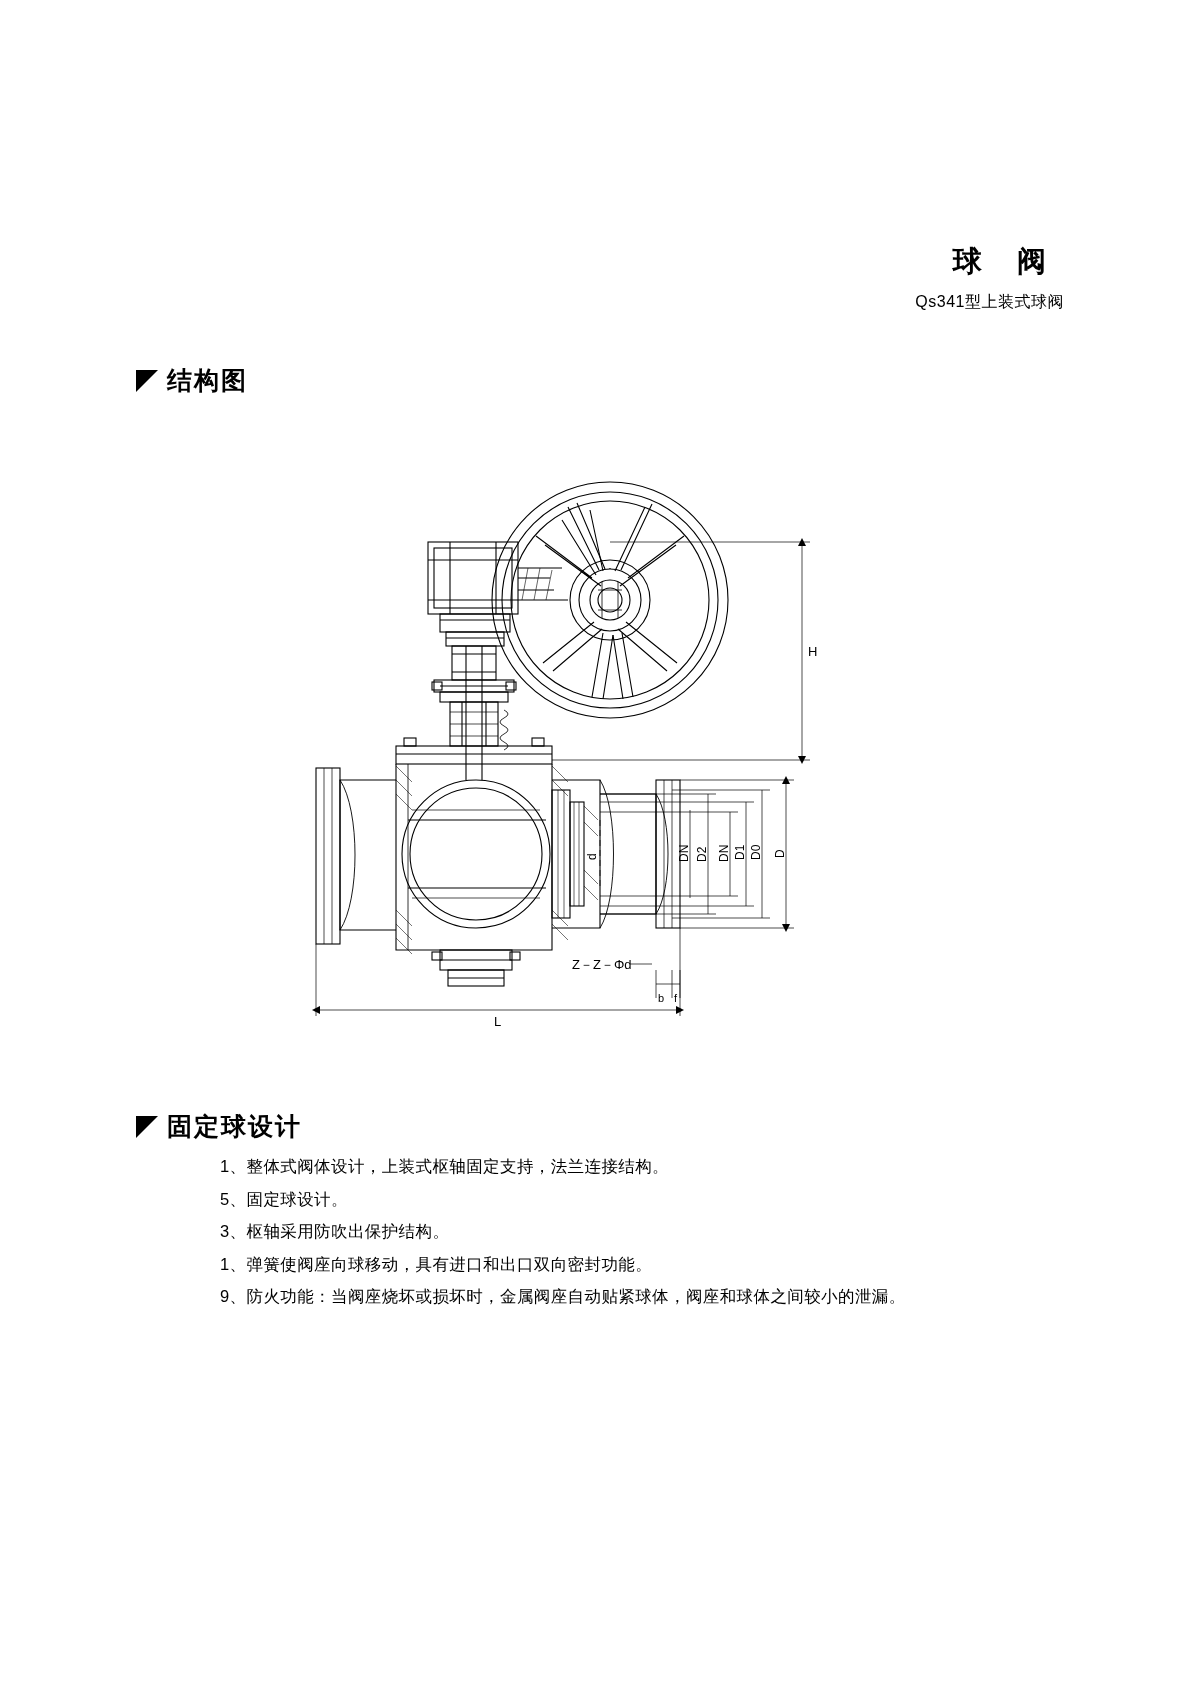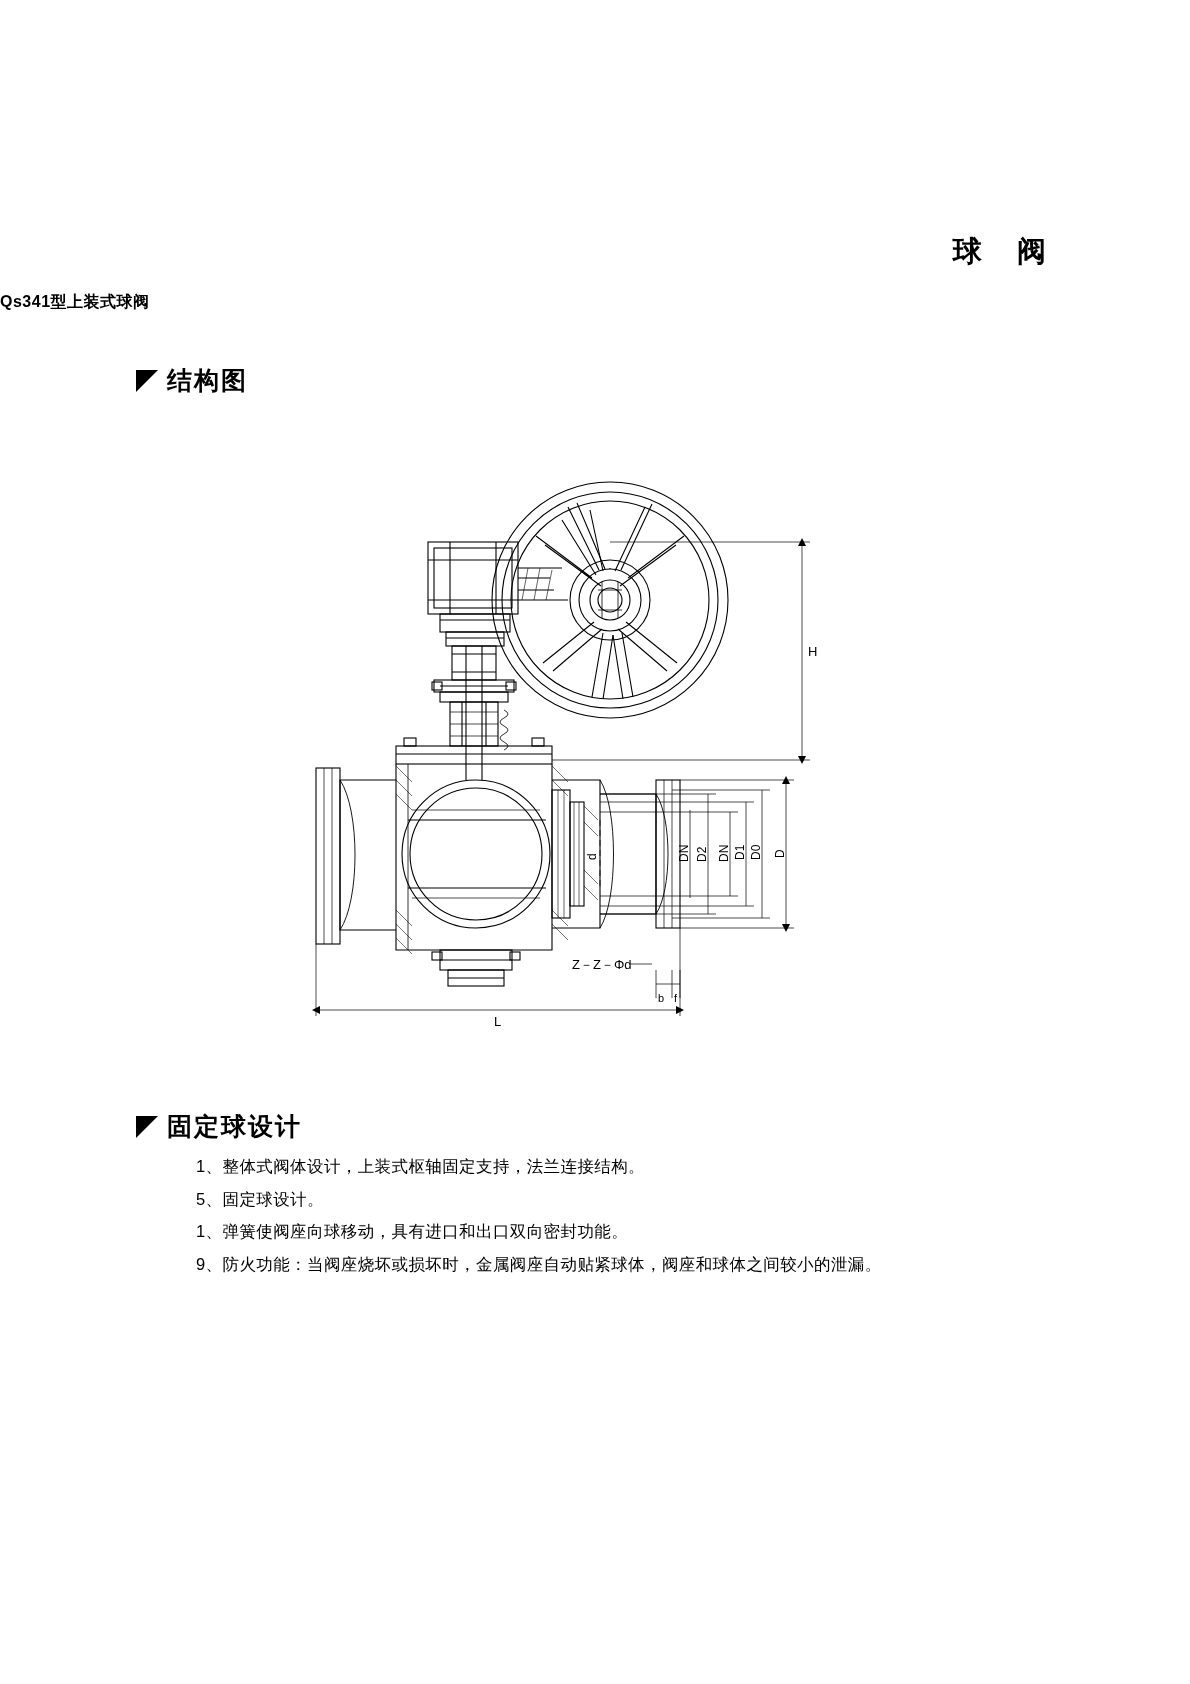--- a/index.html
+++ b/index.html
@@ -12,37 +12,37 @@
     height: 1684px;
     position: relative;
     font-family: "Liberation Sans", sans-serif;
     color: #000000;
     overflow: hidden;
   }
 
   
   .doc-title {
     position: absolute;
-    top: 232px;
+    top: 242px;
     left: 0;
     width: 1060px;
     text-align: right;
     font-family: "Liberation Serif", serif;
     font-weight: bold;
     font-size: 29px;
     letter-spacing: 14px;
   }
   .doc-subtitle {
     position: absolute;
     top: 292px;
     left: 0;
     width: 1064px;
-    text-align: left;
+    text-align: right;
     font-family: "Liberation Sans", sans-serif;
-    font-weight: bold;
+    font-weight: normal;
     font-size: 16px;
     letter-spacing: 0.5px;
   }
 
   
   .section-head {
     position: absolute;
     display: flex;
     align-items: center;
     gap: 9px;
@@ -81,20 +81,21 @@
     left: 196px;
     width: 940px;
   }
   .features .item {
     font-family: "Liberation Sans", sans-serif;
     font-size: 16.5px;
     line-height: 1;
     margin-bottom: 16px;
     letter-spacing: 0.4px;
     white-space: nowrap;
+    margin-left: 24px;
   }
 </style>
 </head>
 <body>
 
 <div class="doc-title">球 阀</div>
 <div class="doc-subtitle">Qs341型上装式球阀</div>
 
 <div class="section-head" id="sec-structure">
   <span class="flag"></span>
@@ -265,15 +266,16 @@
 </div>
 
 <div class="section-head" id="sec-naming">
   <span class="flag"></span>
   <span class="label">固定球设计</span>
 </div>
 
 <div class="features">
   <div class="item">1、整体式阀体设计，上装式枢轴固定支持，法兰连接结构。</div>
   <div class="item">5、固定球设计。</div>
+  <div class="item">3、枢轴采用防吹出保护结构。</div>
   <div class="item">1、弹簧使阀座向球移动，具有进口和出口双向密封功能。</div>
   <div class="item">9、防火功能：当阀座烧坏或损坏时，金属阀座自动贴紧球体，阀座和球体之间较小的泄漏。</div>
 </div>
 
 </body></html>

